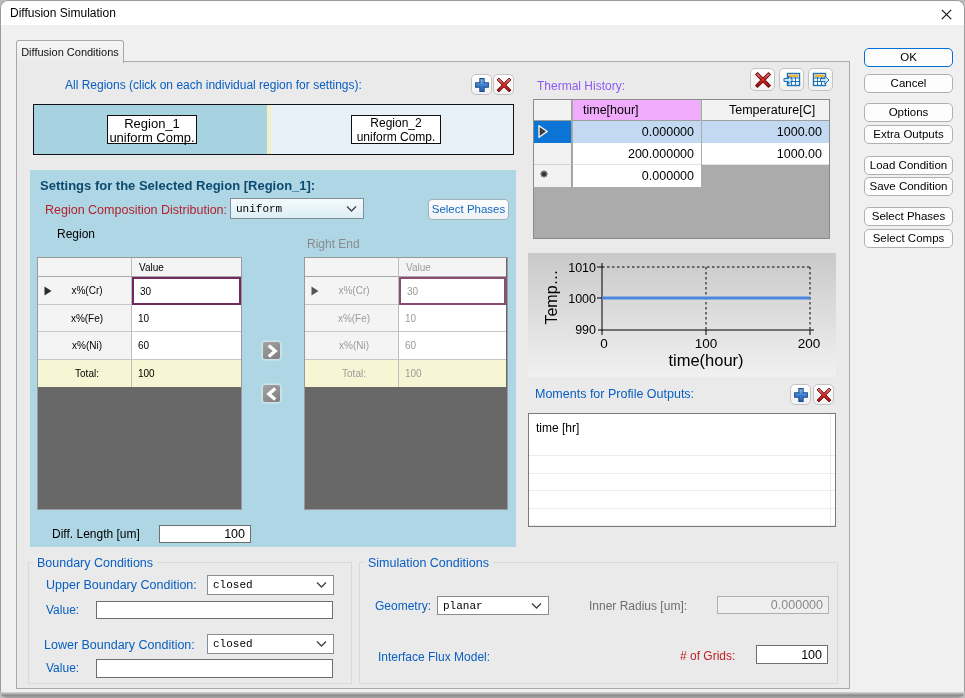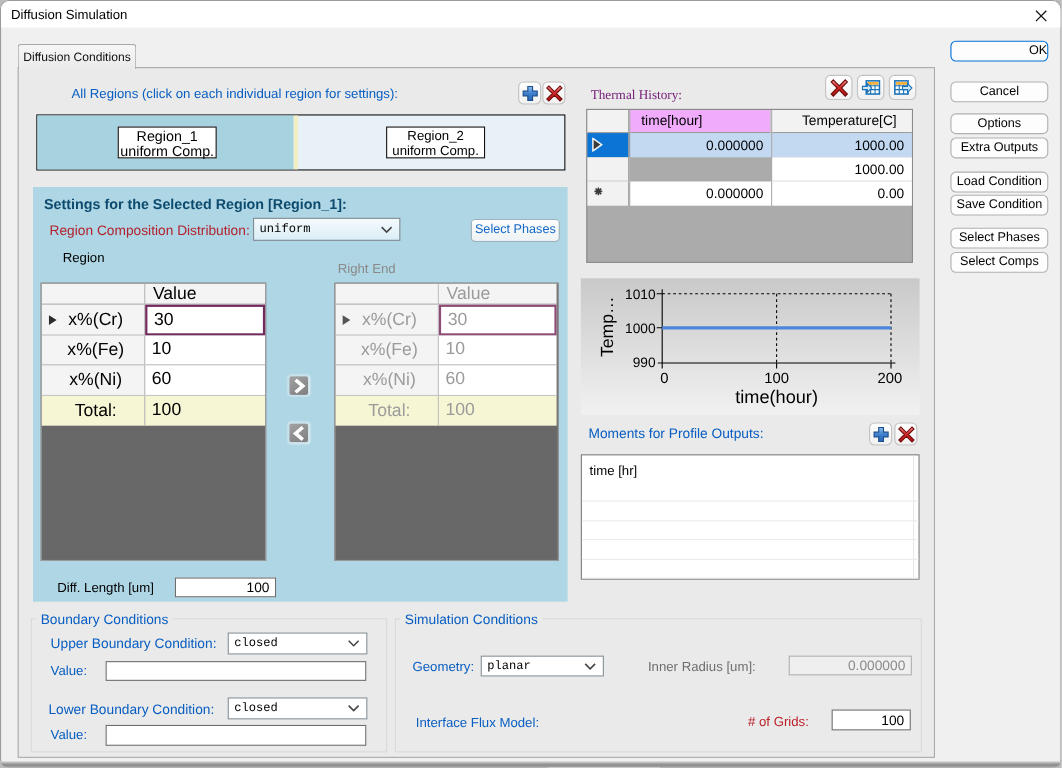--- a/index.html
+++ b/index.html
@@ -39,21 +39,21 @@
 .combo svg { position:absolute; right:6px; top:50%; transform:translateY(-50%); }
 
 .tbox { position:absolute; background:#fff; border:1px solid #6e6e6e; font-size:12.5px; color:#000; }
 .tbox .t { position:absolute; right:5px; top:50%; transform:translateY(-50%); }
 
 .group { position:absolute; border:1px solid #dadada; }
 .gtitle { position:absolute; font-size:12.5px; background:#eaeaea; padding:0 4px; white-space:nowrap; }
 .arrbtn { width:19px; height:19px; background:linear-gradient(150deg,#a3a3a3,#7e7e7e); border:1px solid #cde2eb; border-radius:3px; box-shadow:0 0 2px rgba(255,255,255,0.8); }
 .arrbtn svg { position:absolute; left:50%; top:50%; transform:translate(-50%,-50%); }
 
-.ct { position:absolute; font-size:16px; }
+.ct { position:absolute; font-size:10px; }
 .ct .hdr { position:absolute; background:#f4f4f4; }
 .ct .lc { position:absolute; background:#f4f4f4; text-align:center; padding-left:5px; }
 .ct .vc { position:absolute; background:#fff; }
 .ct .vc .t { position:absolute; left:6px; top:50%; transform:translateY(-50%); }
 .ct .yell { background:#f7f6d4 !important; }
 .cell .r { position:absolute; right:7px; top:50%; transform:translateY(-50%); }
 </style>
 </head>
 <body>
 <div id="win">
@@ -171,21 +171,21 @@
       <svg width="14" height="14" viewBox="0 0 12 12">
           <path d="M8.8 1.2 L3.2 6 L8.8 10.8" fill="none" stroke="#fff" stroke-width="2.8"></path>
         </svg>
     </div>
     <div class="lbl" style="left:22px; top:357px; color:#000;">Diff. Length [um]</div>
     <div class="tbox" style="left:129px; top:355px; width:92px; height:18px;">
         <span class="t">100</span>
       </div>
   </div>
 
-  <div class="lbl" style="left:537px; top:79px; color:#701a75;font-family:Liberation Serif, serif;">Thermal History:</div>
+  <div class="lbl" style="left:537px; top:79px; color:#8b5cf6;">Thermal History:</div>
   <div class="icbtn" style="left:750px; top:68px; width:25px; height:23px;">
     <svg width="17" height="17" viewBox="0 0 16 16">
       <path d="M2.9 1.1 L8 6.2 L13.1 1.1 L14.9 2.9 L9.8 8 L14.9 13.1 L13.1 14.9 L8 9.8 L2.9 14.9 L1.1 13.1 L6.2 8 L1.1 2.9 Z" fill="url(#xlg)" stroke="#6e0c0c" stroke-width="1"></path>
     </svg>
   </div>
   <div class="icbtn" style="left:779px; top:68px; width:25px; height:23px;">
     <svg width="18" height="16" viewBox="0 0 18 16">
       <rect x="4.5" y="1.5" width="12" height="12" fill="#fff" stroke="#1a72b8" stroke-width="1.4"></rect>
       <rect x="5.5" y="2.5" width="10" height="2.6" fill="#f3b13c"></rect>
       <path d="M4.5 6 h12 M4.5 9.5 h12 M8.5 5 v8.5 M12.5 5 v8.5" stroke="#1a72b8" stroke-width="1"></path>
@@ -212,34 +212,34 @@
         </svg>
     </div>
     <div class="abs cell" style="left:39px; top:21px; width:128px; height:22px; background:#c3d9f2;">
         <span class="r">0.000000</span>
       </div>
     <div class="abs cell" style="left:168px; top:21px; width:127px; height:22px; background:#c3d9f2;">
         <span class="r">1000.00</span>
       </div>
 
     <div class="abs" style="left:0; top:43px; width:38px; height:22px; background:#f2f2f2; border-right:1px solid #9e9e9e; border-bottom:1px solid #d0d0d0;"></div>
+    <div class="abs cell" style="left:39px; top:43px; width:128px; height:22px; background:#fff; border-bottom:1px solid #e2e2e2;">
+        <span class="r">200.000000</span>
+      </div>
     <div class="abs cell" style="left:168px; top:43px; width:127px; height:22px; background:#fff; border-bottom:1px solid #e2e2e2;">
         <span class="r">1000.00</span>
       </div>
 
     <div class="abs" style="left:0; top:65px; width:38px; height:22px; background:#f2f2f2; border-right:1px solid #9e9e9e;">
       <svg style="position:absolute; left:6px; top:5px;" width="8" height="8" viewBox="0 0 9 9">
           <path d="M4.5 0.5 v8 M0.5 4.5 h8 M1.6 1.6 l5.8 5.8 M7.4 1.6 l-5.8 5.8" stroke="#3a3a3a" stroke-width="1.6"></path>
         </svg>
     </div>
     <div class="abs cell" style="left:39px; top:65px; width:128px; height:22px; background:#fff;">
         <span class="r">0.000000</span>
-      </div>
-    <div class="abs cell" style="left:168px; top:65px; width:127px; height:22px; background:#fff;">
-        <span class="r">0.00</span>
       </div>
   </div>
 
   <div class="abs" style="left:528px; top:253px; width:308px; height:124px; background:linear-gradient(#c9c9c9,#f1f1f1);">
     <svg width="308" height="124" viewBox="0 0 308 124" style="position:absolute; left:0; top:0;">
       <line x1="74" y1="14" x2="282" y2="14" stroke="#000" stroke-width="1" stroke-dasharray="2.5,2.5"></line>
       <line x1="282" y1="14" x2="282" y2="77" stroke="#000" stroke-width="1" stroke-dasharray="2.5,2.5"></line>
       <line x1="178" y1="14" x2="178" y2="77" stroke="#000" stroke-width="1" stroke-dasharray="2.5,2.5"></line>
       <line x1="74" y1="10" x2="74" y2="77" stroke="#000" stroke-width="1"></line>
       <line x1="70" y1="77" x2="286" y2="77" stroke="#000" stroke-width="1"></line>
@@ -275,21 +275,21 @@
     <div class="lbl" style="left:7px; top:7px; font-size:12px; color:#000;">time [hr]</div>
     <div class="abs" style="left:0; top:41px; width:100%; height:1px; background:#ececec;"></div>
     <div class="abs" style="left:0; top:58.5px; width:100%; height:1px; background:#ececec;"></div>
     <div class="abs" style="left:0; top:76px; width:100%; height:1px; background:#ececec;"></div>
     <div class="abs" style="left:0; top:93.5px; width:100%; height:1px; background:#ececec;"></div>
     <div class="abs" style="left:0; top:111px; width:100%; height:1px; background:#ececec;"></div>
     <div class="abs" style="left:0; top:128.5px; width:100%; height:1px; background:#ececec;"></div>
     <div class="abs" style="left:301px; top:0; width:1px; height:100%; background:#e8e8e8;"></div>
   </div>
 
-  <div class="btn" style="top:37px; height:19px; border:1.5px solid #0070d8; line-height:16px;text-align:right;">OK</div>
+  <div class="btn" style="top:48px; height:19px; border:1.5px solid #0070d8; line-height:16px;">OK</div>
   <div class="btn" style="top:74px;">Cancel</div>
   <div class="btn" style="top:103px;">Options</div>
   <div class="btn" style="top:125px;">Extra Outputs</div>
   <div class="btn" style="top:156px;">Load Condition</div>
   <div class="btn" style="top:177px;">Save Condition</div>
   <div class="btn" style="top:207px;">Select Phases</div>
   <div class="btn" style="top:229px;">Select Comps</div>
 
   <div class="group" style="left:28px; top:562px; width:324px; height:122px;"></div>
   <div class="gtitle blue" style="left:33px; top:556px;">Boundary Conditions</div>

